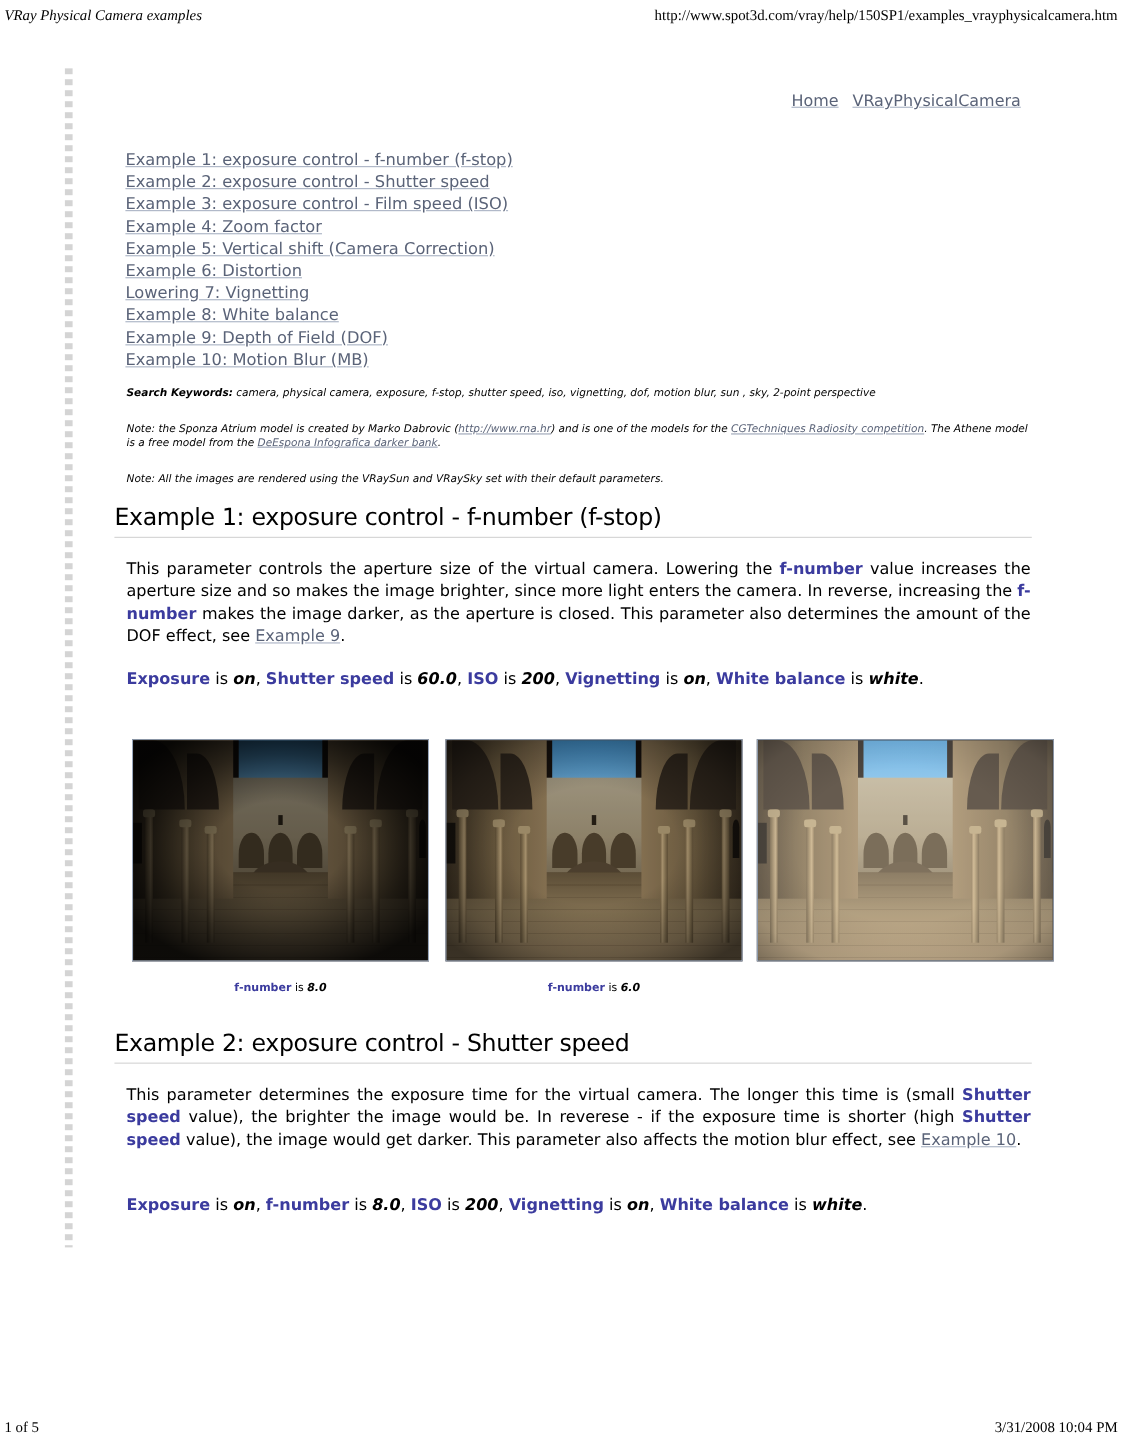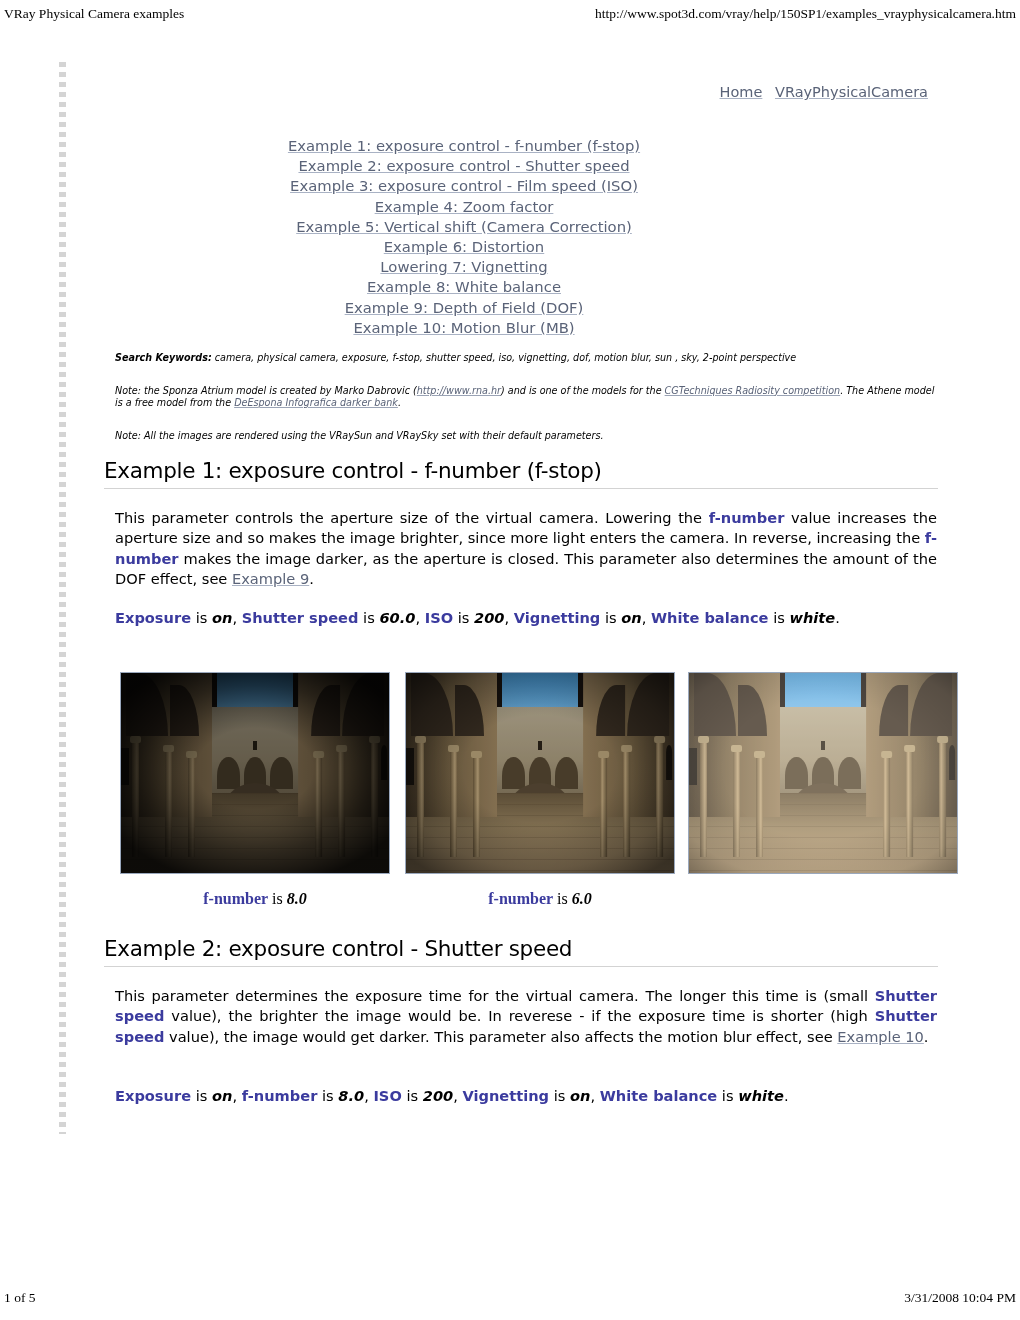--- a/index.html
+++ b/index.html
@@ -17,21 +17,21 @@
 
   
   .print-header {
     position: absolute;
     top: 6px; left: 0; right: 0;
     height: 20px;
     font-family: "Liberation Serif", "DejaVu Serif", serif;
     font-size: 13.5px;
     color: #000;
   }
-  .print-header .ph-left  { position: absolute; left: 4px;  top: 0; white-space: nowrap; }
+  .print-header .ph-left  { position: absolute; left: 4px;  top: 0; white-space: nowrap; font-style: italic; }
   .print-header .ph-right { position: absolute; right: 4px; top: 0; white-space: nowrap; }
 
   .print-footer {
     position: absolute;
     bottom: 12px; left: 0; right: 0;
     height: 18px;
     font-family: "Liberation Serif", "DejaVu Serif", serif;
     font-size: 13.5px;
     color: #000;
   }
@@ -80,21 +80,20 @@
     top: 12px;
     font-size: 14.5px;
     white-space: nowrap;
   }
   .nav-links a { margin-left: 8px; }
 
   a, .lnk {
     color: #5a6378;
     text-decoration: underline;
     text-decoration-color: #a9b2c4;
-    text-align: center;
   }
 
   .toc {
     position: absolute;
     left: 114px;
     top: 136px;
     width: 700px;
   }
   .toc .toc-item {
     display: block;
@@ -292,24 +291,23 @@
     left: 120px;
     top: 888px;
     width: 860px;
     height: 24px;
   }
   .cap {
     position: absolute;
     top: 0;
     width: 270px;
     text-align: center;
-    font-size: 16px;
+    font-size: 10px;
     line-height: 22px;
     color: #000;
-    font-family: Liberation Serif, serif;
   }
   .cap.c1 { left: 0px; }
   .cap.c2 { left: 285px; }
   .cap.c3 { left: 568px; }
 </style>
 </head>
 <body>
 
 <div class="print-header">
   <span class="ph-left">VRay Physical Camera examples</span>

